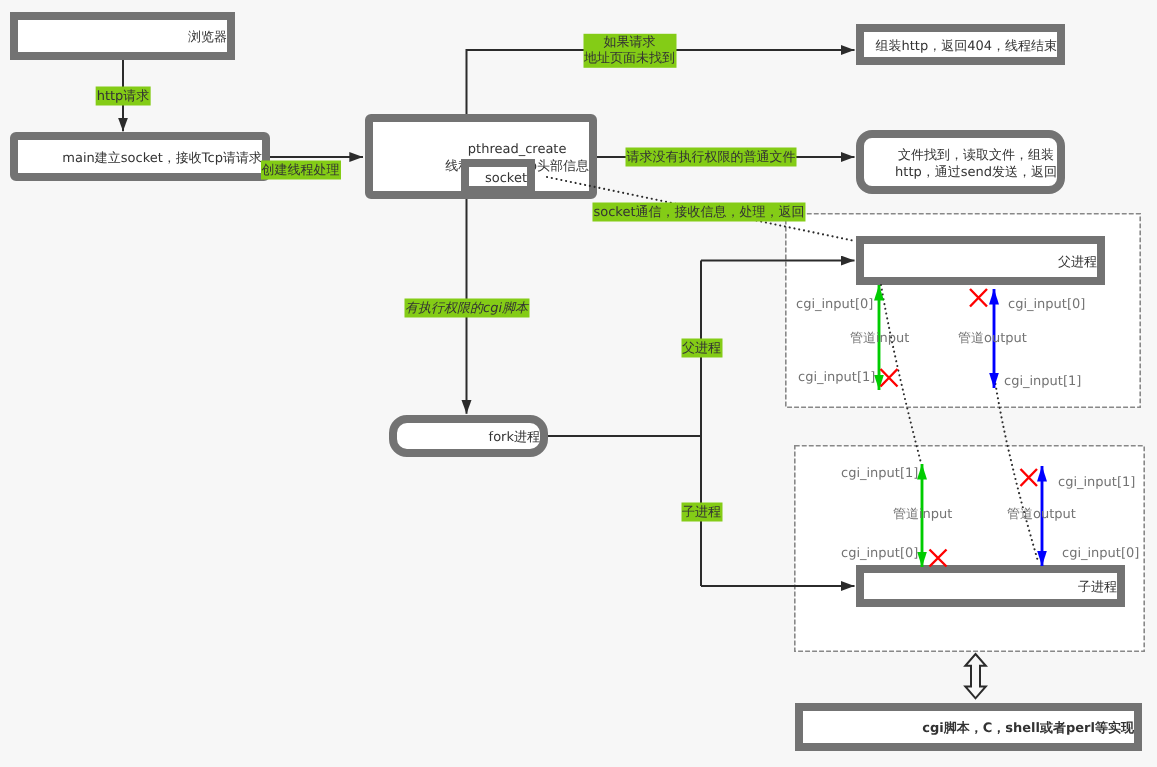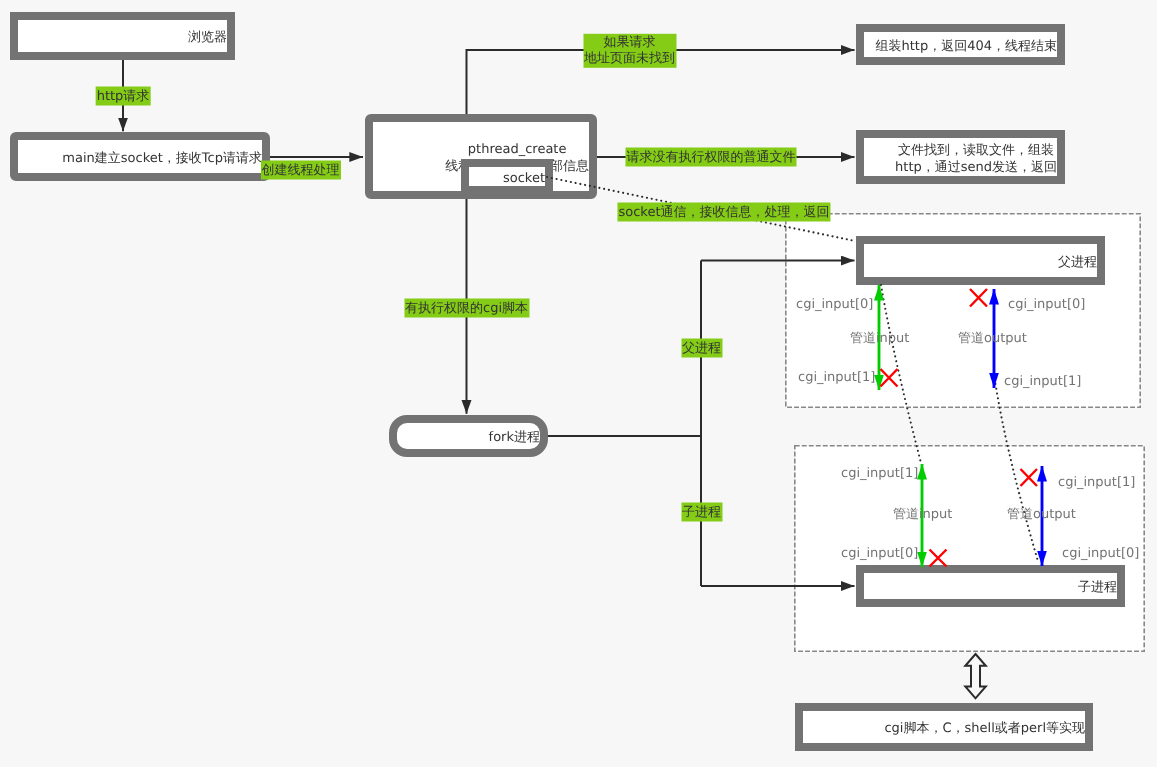--- a/index.html
+++ b/index.html
@@ -79,46 +79,46 @@
 
   <div class="node rounded" style="left:10px;top:132px;width:260px;height:49px;">
     <span>main建立socket，接收Tcp请请求</span>
   </div>
 
   <div class="node rounded" style="left:365px;top:114px;width:232px;height:85px;align-items:flex-start;padding-top:17px;">
     <span style="text-align:center;top:1.6px;">pthread_create
 线程中处理http头部信息</span>
   </div>
 
-  <div class="node" style="left:461px;top:159px;width:92px;height:35px;">
+  <div class="node" style="left:461px;top:159px;width:74px;height:35px;">
     <span>socket</span>
   </div>
 
   <div class="node" style="left:856px;top:24px;width:209px;height:41px;">
     <span>组装http，返回404，线程结束</span>
   </div>
 
-  <div class="node" style="left:856px;top:130px;width:209px;height:54px;">
+  <div class="node" style="left:856px;top:130px;width:209px;height:64px;border-radius:16px;">
     <span>文件找到，读取文件，组装
 http，通过send发送，返回</span>
   </div>
 
   <div class="node" style="left:389px;top:415px;width:159px;height:42px;border-radius:18px;">
     <span>fork进程</span>
   </div>
 
   <div class="node" style="left:856px;top:236px;width:249px;height:49px;">
     <span>父进程</span>
   </div>
 
   <div class="node" style="left:856px;top:565px;width:269px;height:42px;">
     <span>子进程</span>
   </div>
 
-  <div class="node" style="left:795px;top:703px;width:298px;height:48px;">
+  <div class="node" style="left:795px;top:703px;width:347px;height:48px;font-weight:bold;">
     <span>cgi脚本，C，shell或者perl等实现</span>
   </div>
 
   <svg class="overlay" viewBox="0 0 1157 767">
 
     <g stroke="#2b2b2b" stroke-width="2.1" fill="none" stroke-linecap="round" stroke-dasharray="0.01 4.85">
       <path d="M547,177 L855,241"></path>
       <path d="M881,285 Q893,355 921,463"></path>
       <path d="M995.5,384 Q1007,456 1038.5,563"></path>
     </g>
@@ -150,23 +150,23 @@
 
   <div class="lbl" style="left:123px;top:96px;">http请求</div>
 
   <div class="lbl" style="left:300.5px;top:170px;">创建线程处理</div>
 
   <div class="lbl two" style="left:629.5px;top:50.5px;line-height:16.2px;">如果请求
 地址页面未找到</div>
 
   <div class="lbl" style="left:711px;top:157px;">请求没有执行权限的普通文件</div>
 
-  <div class="lbl" style="left:724px;top:211.5px;">socket通信，接收信息，处理，返回</div>
+  <div class="lbl" style="left:699px;top:211.5px;">socket通信，接收信息，处理，返回</div>
 
-  <div class="lbl" style="left:466.5px;top:308px;">有执行权限的cgi脚本</div>
+  <div class="lbl" style="left:466.5px;top:308px;font-style:italic;">有执行权限的cgi脚本</div>
 
   <div class="lbl" style="left:701.5px;top:348px;">父进程</div>
 
   <div class="lbl" style="left:701.5px;top:511.5px;">子进程</div>
 
   <div class="pipelbl" style="left:796px;top:296px;">cgi_input[0]</div>
   <div class="pipelbl" style="left:850px;top:330px;">管道input</div>
   <div class="pipelbl" style="left:798px;top:369px;">cgi_input[1]</div>
   <div class="pipelbl" style="left:1008px;top:296px;">cgi_input[0]</div>
   <div class="pipelbl" style="left:958px;top:330px;">管道output</div>

